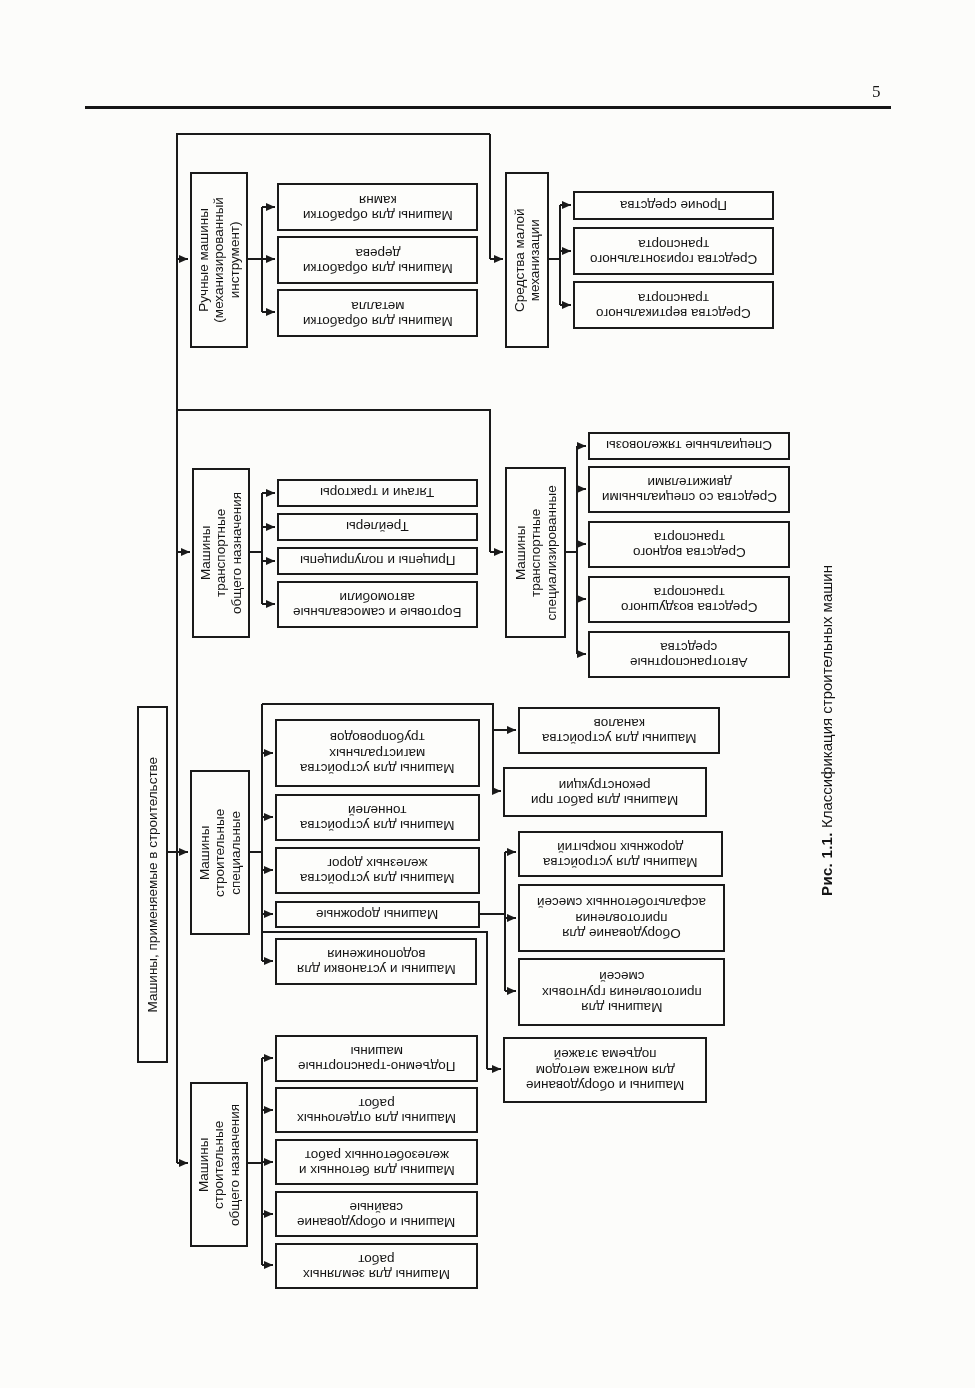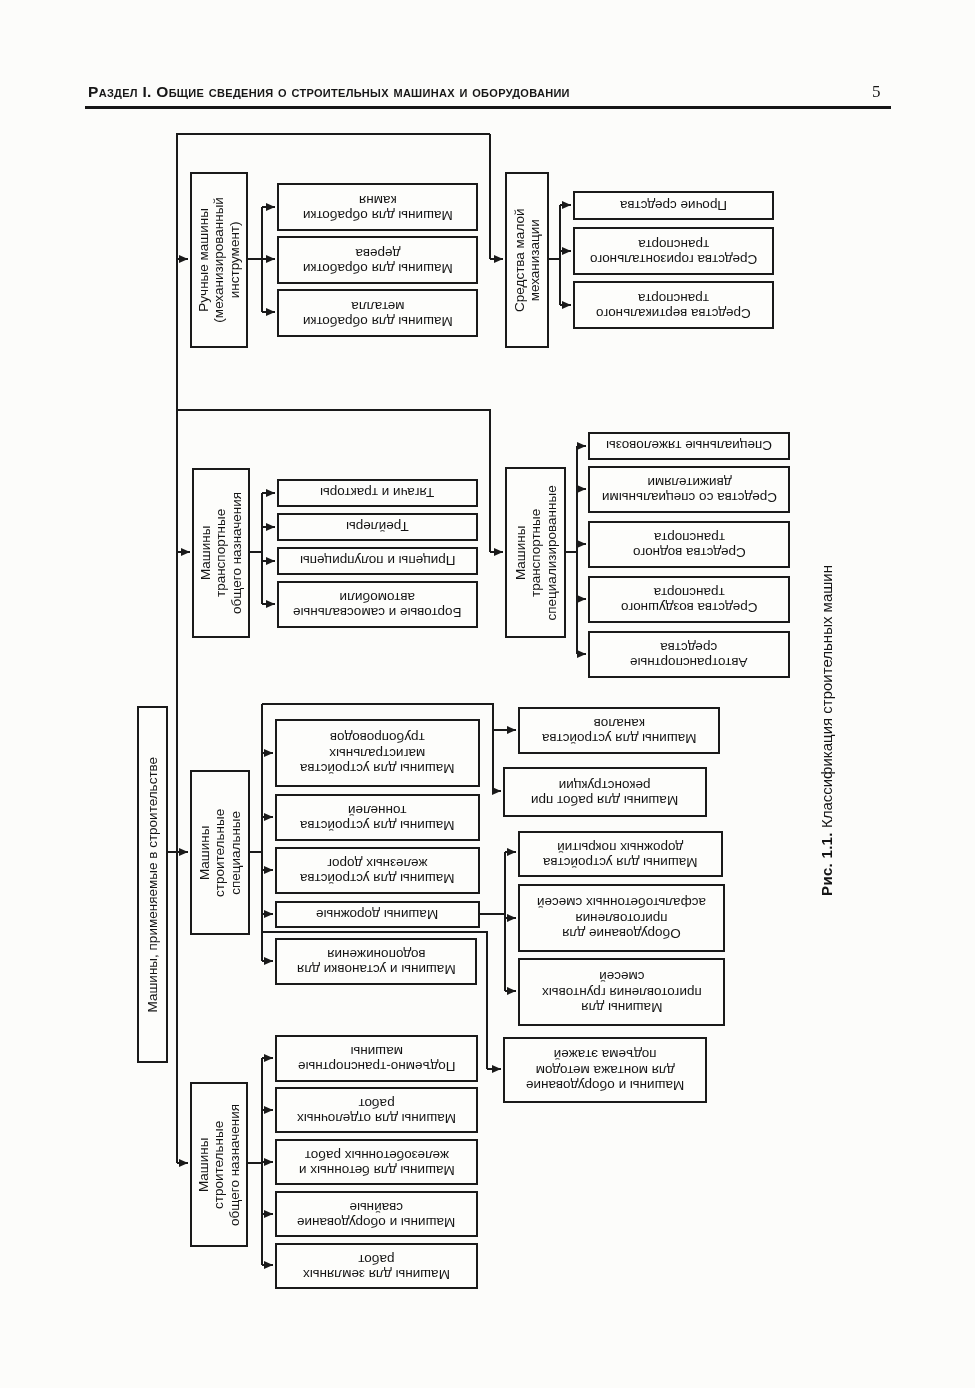--- a/index.html
+++ b/index.html
@@ -38,21 +38,20 @@
   }
   .caption .t{font-size:15px;white-space:nowrap;width:420px;}
   .caption b{letter-spacing:.3px;}
   svg.wires{position:absolute;left:0;top:0;}
 </style>
 </head>
 <body>
 
 <div id="page">
 
-  <div class="hdr">Раздел I. Общие сведения о строительных машинах и оборудовании</div>
   <div class="pagenum">5</div>
   <div class="hrule"></div>
 
   <svg class="wires" width="975" height="1388" viewBox="0 0 975 1388">
     <defs>
       <marker id="ah" markerUnits="userSpaceOnUse" markerWidth="10" markerHeight="10" refX="9" refY="4" orient="auto">
         <path d="M0,0 L9,4 L0,8 Z" fill="#1a1a1a"></path>
       </marker>
     </defs>
     <g fill="none" stroke="#1a1a1a" stroke-width="2">

